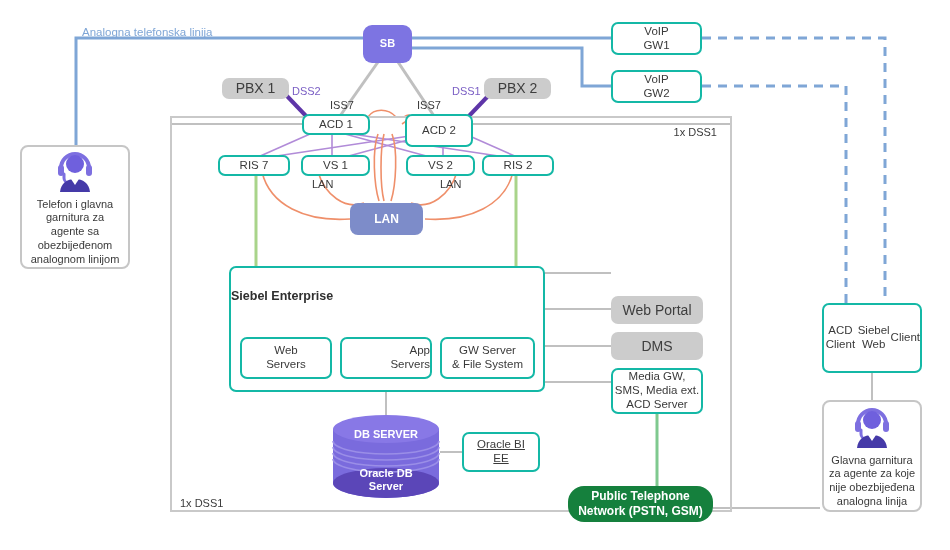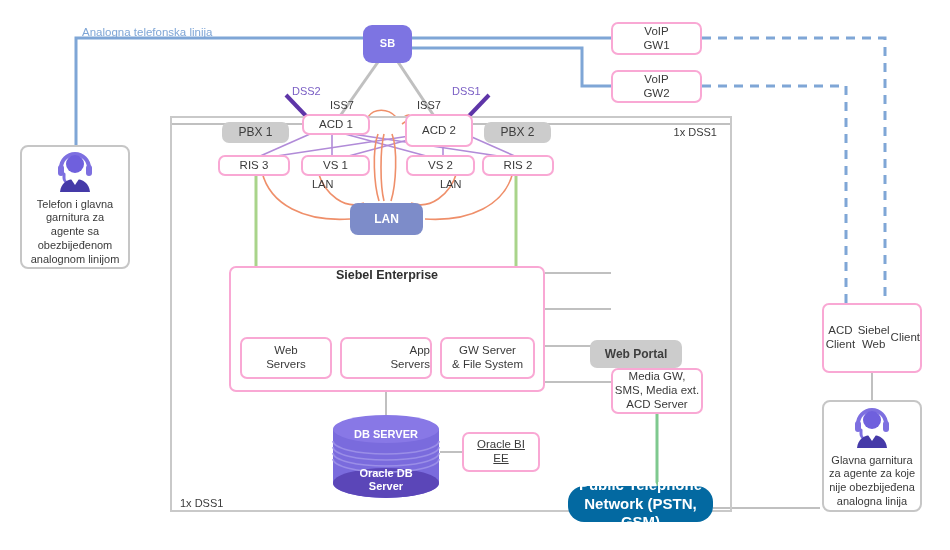--- a/index.html
+++ b/index.html
@@ -33,55 +33,54 @@
     display: flex;
     align-items: center;
     justify-content: center;
     text-align: center;
     line-height: 1.2;
   }
 
   
   .box-white {
     background: #ffffff;
-    border: 2px solid #f9a8d4;
+    border: 2px solid #14b8a6;
     border-radius: 7px;
     color: #3a3a3a;
     font-size: 11.5px;
   }
   
   .box-grey {
     background: #cccccc;
     border: none;
     border-radius: 7px;
     color: #3e3e3e;
-    font-size: 12px;
-    margin-top: 44px;
+    font-size: 14px;
   }
   
   .box-purple {
     background: #7d74e2;
     border-radius: 9px;
     color: #ffffff;
     font-weight: bold;
     font-size: 11px;
   }
   .box-slate {
     background: #7d8cc9;
     border-radius: 8px;
     color: #ffffff;
     font-weight: bold;
     font-size: 12px;
   }
   .box-slate-small {
-    background: #0369a1;
+    background: #15803d;
     border-radius: 16px;
     color: #ffffff;
     font-weight: bold;
-    font-size: 15px;
+    font-size: 12px;
     line-height: 1.25;
   }
 
   
   .lbl {
     position: absolute;
     color: #3a3a3a;
     font-size: 11px;
     white-space: nowrap;
   }
@@ -289,57 +288,57 @@
   <div class="lbl" style="left:417px; top:99px;">ISS7</div>
 
   <div class="node box-white" style="left:302px; top:114px; width:68px; height:21px;">
     <span>ACD 1</span>
   </div>
   <div class="node box-white" style="left:405px; top:114px; width:68px; height:33px;">
     <span>ACD 2</span>
   </div>
 
   <div class="node box-white" style="left:218px; top:155px; width:72px; height:21px;">
-    <span>RIS 3</span>
+    <span>RIS 7</span>
   </div>
   <div class="node box-white" style="left:301px; top:155px; width:69px; height:21px;">
     <span>VS 1</span>
   </div>
   <div class="node box-white" style="left:406px; top:155px; width:69px; height:21px;">
     <span>VS 2</span>
   </div>
   <div class="node box-white" style="left:482px; top:155px; width:72px; height:21px;">
     <span>RIS 2</span>
   </div>
 
   <div class="lbl" style="left:312px; top:178px;">LAN</div>
   <div class="lbl" style="left:440px; top:178px;">LAN</div>
 
   <div class="node box-slate" style="left:350px; top:203px; width:73px; height:32px;">
     <span>LAN</span>
   </div>
 
   <div class="node box-white" style="left:229px; top:266px; width:316px; height:126px; display:block;">
-    <div style="text-align:center; font-weight:bold; font-size:12.5px; color:#2f2f2f; ">Siebel Enterprise</div>
+    <div style="text-align:left; font-weight:bold; font-size:12.5px; color:#2f2f2f; margin-top:21px;">Siebel Enterprise</div>
   </div>
 
   <div class="node box-white" style="left:240px; top:337px; width:92px; height:42px; flex-direction:column;">
     <span>Web</span>
     <span>Servers</span>
   </div>
   <div class="node box-white" style="left:340px; top:337px; width:92px; height:42px; flex-direction:column;align-items:flex-end;">
     <span>App</span>
     <span>Servers</span>
   </div>
   <div class="node box-white" style="left:440px; top:337px; width:95px; height:42px; flex-direction:column;">
     <span>GW Server</span>
     <span>&amp; File System</span>
   </div>
 
-  <div class="node box-grey" style="left:590px; top:296px; width:92px; height:28px;font-weight:bold;">
+  <div class="node box-grey" style="left:611px; top:296px; width:92px; height:28px;">
     <span>Web Portal</span>
   </div>
   <div class="node box-grey" style="left:611px; top:332px; width:92px; height:28px;">
     <span>DMS</span>
   </div>
   <div class="node box-white" style="left:611px; top:368px; width:92px; height:46px; flex-direction:column;">
     <span>Media GW,</span>
     <span>SMS, Media ext.</span>
     <span>ACD Server</span>
   </div>

